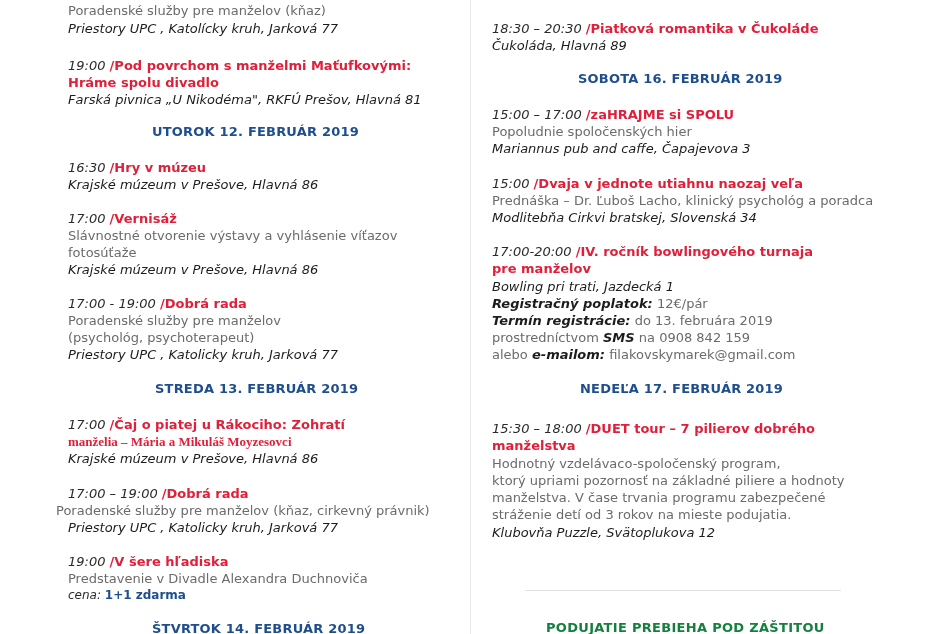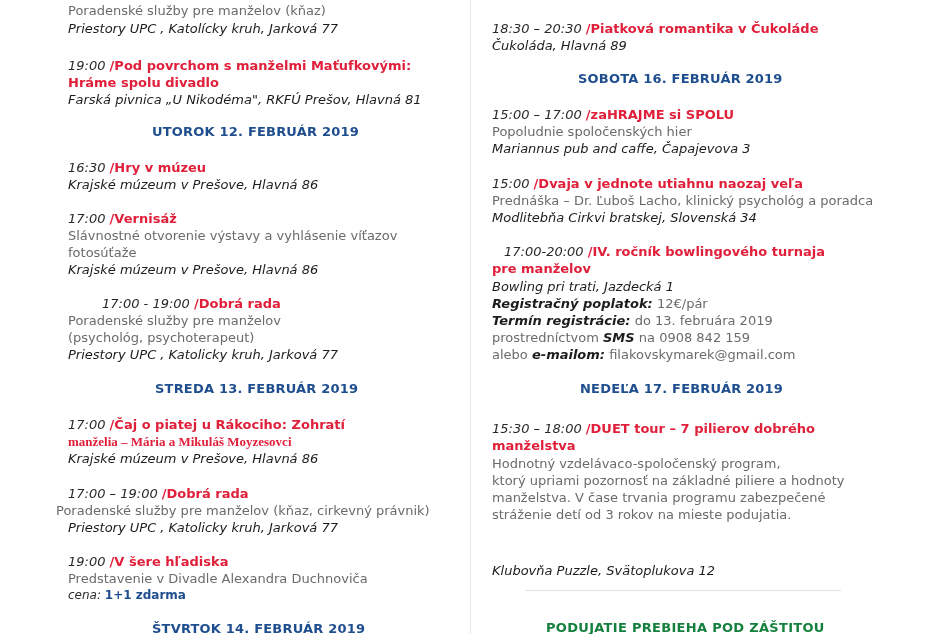--- a/index.html
+++ b/index.html
@@ -54,21 +54,21 @@
   </div>
   <div class="line place" style="left:68px;top:176px;">Krajské múzeum v Prešove, Hlavná 86</div>
 
   <div class="line" style="left:68px;top:210px;">
     <span class="time">17:00 </span><span class="title">/Vernisáž</span>
   </div>
   <div class="line desc" style="left:68px;top:227px;">Slávnostné otvorenie výstavy a vyhlásenie  víťazov</div>
   <div class="line desc" style="left:68px;top:244px;">fotosúťaže</div>
   <div class="line place" style="left:68px;top:261px;">Krajské múzeum v Prešove, Hlavná 86</div>
 
-  <div class="line" style="left:68px;top:295px;margin-left:34px;">
+  <div class="line" style="left:68px;top:295px;">
     <span class="time">17:00 - 19:00 </span><span class="title">/Dobrá rada</span>
   </div>
   <div class="line desc" style="left:68px;top:312px;">Poradenské služby pre manželov</div>
   <div class="line desc" style="left:68px;top:329px;">(psychológ, psychoterapeut)</div>
   <div class="line place" style="left:68px;top:346px;">Priestory UPC , Katolicky kruh, Jarková 77</div>
 
   <div class="day" style="left:155px;top:381px;">STREDA 13. FEBRUÁR 2019</div>
 
   <div class="line" style="left:68px;top:416px;">
     <span class="time">17:00 </span><span class="title">/Čaj o piatej u Rákociho: Zohratí</span>
@@ -106,21 +106,21 @@
   </div>
   <div class="line desc" style="left:492px;top:123px;">Popoludnie spoločenských hier</div>
   <div class="line place" style="left:492px;top:140px;">Mariannus pub and caffe, Čapajevova 3</div>
 
   <div class="line" style="left:492px;top:175px;">
     <span class="time">15:00 </span><span class="title">/Dvaja v jednote utiahnu naozaj veľa</span>
   </div>
   <div class="line desc" style="left:492px;top:192px;">Prednáška – Dr. Ľuboš Lacho, klinický psychológ a poradca</div>
   <div class="line place" style="left:492px;top:209px;">Modlitebňa Cirkvi bratskej, Slovenská 34</div>
 
-  <div class="line" style="left:492px;top:243px;margin-left:12px;">
+  <div class="line" style="left:492px;top:243px;">
     <span class="time">17:00-20:00 </span><span class="title">/IV. ročník bowlingového turnaja</span>
   </div>
   <div class="line title" style="left:492px;top:260px;">pre manželov</div>
   <div class="line place" style="left:492px;top:278px;">Bowling pri trati, Jazdecká 1</div>
   <div class="line desc" style="left:492px;top:295px;">
     <span class="b">Registračný poplatok:</span><span> 12€/pár</span>
   </div>
   <div class="line desc" style="left:492px;top:312px;">
     <span class="b">Termín registrácie:</span><span> do 13. februára 2019</span>
   </div>
@@ -134,17 +134,17 @@
   <div class="day" style="left:580px;top:381px;">NEDEĽA 17. FEBRUÁR 2019</div>
 
   <div class="line" style="left:492px;top:420px;">
     <span class="time">15:30 – 18:00 </span><span class="title">/DUET tour – 7 pilierov dobrého</span>
   </div>
   <div class="line title" style="left:492px;top:437px;">manželstva</div>
   <div class="line desc" style="left:492px;top:455px;">Hodnotný vzdelávaco-spoločenský program,</div>
   <div class="line desc" style="left:492px;top:472px;">ktorý upriami pozornosť na základné piliere a hodnoty</div>
   <div class="line desc" style="left:492px;top:489px;">manželstva. V čase trvania programu zabezpečené</div>
   <div class="line desc" style="left:492px;top:506px;">stráženie detí od 3 rokov na mieste podujatia.</div>
-  <div class="line place" style="left:492px;top:524px;margin-top:38px;">Klubovňa Puzzle, Svätoplukova 12</div>
+  <div class="line place" style="left:492px;top:524px;">Klubovňa Puzzle, Svätoplukova 12</div>
 
   <div class="hr"></div>
   <div class="patron">PODUJATIE PREBIEHA POD ZÁŠTITOU</div>
 </div>
 
 </body></html>

